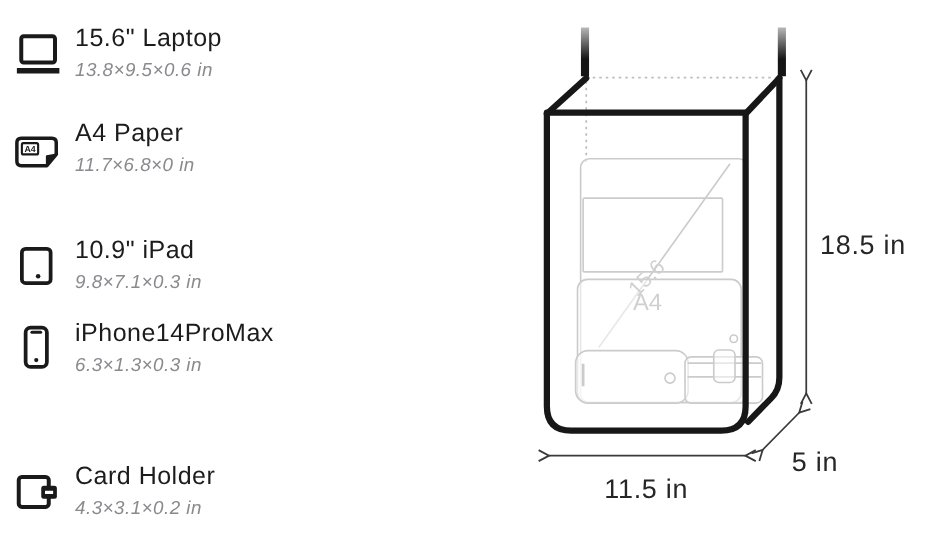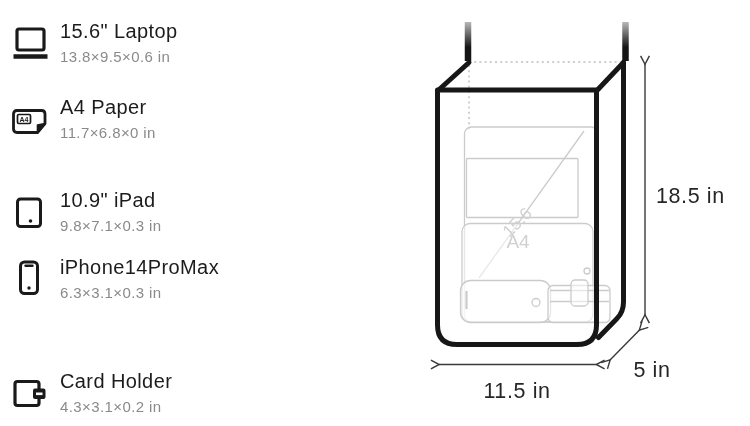--- a/index.html
+++ b/index.html
@@ -14,21 +14,21 @@
   
   .item-list{position:absolute;left:10px;top:0;width:350px;height:426px;}
   .item{position:absolute;left:0;display:flex;align-items:flex-start;}
   .icon-cell{width:50px;display:flex;justify-content:flex-start;padding-left:2px;box-sizing:border-box;}
   .icon-cell svg{display:block;}
   .text-cell{display:flex;flex-direction:column;}
   .item-title{
     font-size:20px;line-height:22px;color:#1c1c1e;letter-spacing:.4px;font-weight:400;
   }
   .item-dims{
-    font-size:15px;line-height:17px;color:#8a8a8e;letter-spacing:.4px;margin-top:6px;
+    font-size:15px;line-height:17px;color:#8a8a8e;letter-spacing:.4px;margin-top:6px;font-style:italic;
   }
   
   .diagram{position:absolute;left:0;top:0;width:750px;height:426px;}
   .dim-label{fill:#262626;font-size:21.5px;letter-spacing:.6px;font-family:"Liberation Sans",sans-serif;}
   .ghost-label{fill:#d0d0d0;font-family:"Liberation Sans",sans-serif;}
 </style>
 </head>
 <body>
 
 <main class="canvas">
@@ -79,21 +79,21 @@
     <div class="item" style="top:256px">
       <span class="icon-cell">
         <svg width="34" height="36" viewBox="0 0 34 36" style="margin-top:4px">
           <rect x="8.5" y="2" width="17" height="31.5" rx="4" fill="none" stroke="#1a1a1a" stroke-width="3"></rect>
           <line x1="13.5" y1="5.8" x2="20.5" y2="5.8" stroke="#1a1a1a" stroke-width="2.4" stroke-linecap="round"></line>
           <circle cx="17" cy="28" r="1.7" fill="#1a1a1a"></circle>
         </svg>
       </span>
       <span class="text-cell">
         <span class="item-title">iPhone14ProMax</span>
-        <span class="item-dims">6.3×3.1×0.3 in</span>
+        <span class="item-dims">6.3×1.3×0.3 in</span>
       </span>
     </div>
 
     <div class="item" style="top:370px">
       <span class="icon-cell">
         <svg width="38" height="32" viewBox="0 0 38 32" style="margin-top:8px">
           <rect x="3" y="3.5" width="24" height="24" rx="2.5" fill="none" stroke="#1a1a1a" stroke-width="3.2"></rect>
           <rect x="21" y="10.5" width="12.5" height="10.5" rx="2" fill="#1a1a1a"></rect>
           <line x1="24" y1="15.8" x2="30.5" y2="15.8" stroke="#ffffff" stroke-width="2.6"></line>
         </svg>

